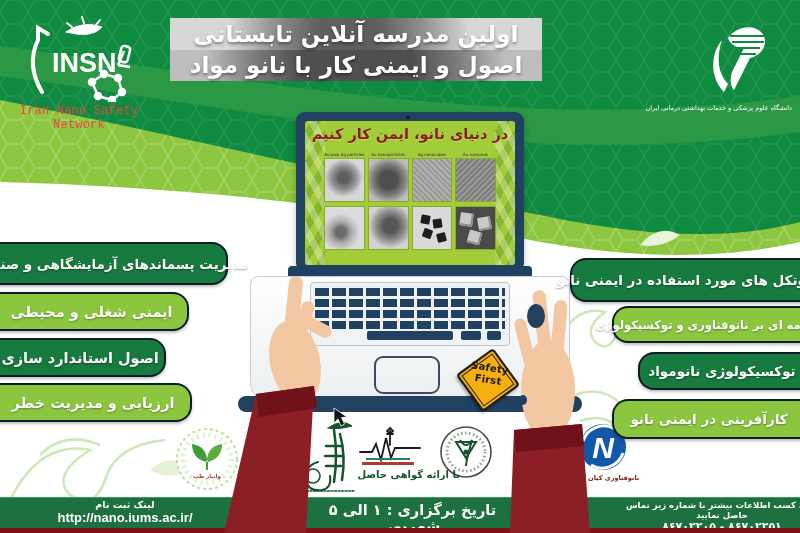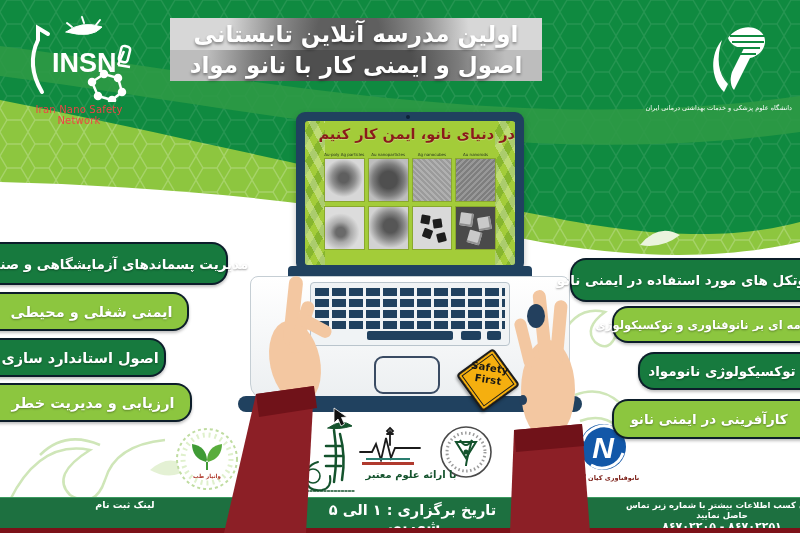--- a/index.html
+++ b/index.html
@@ -7,34 +7,34 @@
   .canvas{position:relative;width:800px;height:533px;overflow:hidden;background:#fff;
           font-family:"DejaVu Sans","Liberation Sans",sans-serif;}
   .abs{position:absolute;}
 
   
   .header-svg{left:0;top:0;z-index:1;}
   .header-titles{left:170px;top:18px;width:372px;z-index:2;text-align:center;color:#fff;direction:rtl;}
   .header-titles .t1{font-size:23px;font-weight:bold;text-shadow:0 2px 3px rgba(0,0,0,.4);line-height:1.4;}
   .header-titles .t2{font-size:23px;font-weight:bold;text-shadow:0 2px 3px rgba(0,0,0,.4);line-height:1.35;}
   .insn{left:14px;top:10px;width:130px;z-index:2;text-align:center;color:#ef4444;}
-  .insn-caption{font-size:10px;letter-spacing:.2px;margin-top:-2px;}
+  .insn-caption{font-size:12px;letter-spacing:.2px;margin-top:-2px;font-family:Liberation Mono, monospace;}
   .univ{left:672px;top:14px;width:120px;z-index:2;text-align:right;color:#fff;}
   .univ-caption{font-size:6.5px;direction:rtl;margin-top:2px;white-space:nowrap;}
 
   
   .screen{left:296px;top:112px;width:228px;height:160px;background:#20415f;border-radius:9px;z-index:3;
           box-shadow:0 3px 6px rgba(0,0,0,.25);}
   .cam-dot{left:406px;top:115px;width:4px;height:4px;border-radius:50%;background:#0c2238;z-index:4;}
   .screen-inner{left:305px;top:121px;width:210px;height:144px;background:#a3cc39;border-radius:3px;z-index:4;overflow:hidden;}
   .facet{position:absolute;top:0;bottom:0;width:20px;
          background:repeating-linear-gradient(62deg,rgba(255,255,255,.30) 0 7px,rgba(255,255,255,0) 7px 14px),
                     repeating-linear-gradient(-58deg,rgba(70,130,20,.30) 0 8px,rgba(70,130,20,0) 8px 16px);}
   .facet.l{left:0;} .facet.r{right:0;}
-  .screen-title{position:absolute;left:0;right:0;top:5px;color:#8b1a1a;font-weight:bold;
+  .screen-title{position:absolute;left:0;right:0;top:5px;text-align:center;color:#8b1a1a;font-weight:bold;
                 font-size:14.5px;direction:rtl;text-shadow:0 1px 0 rgba(255,255,255,.25);}
   .micro-grid{position:absolute;left:19px;top:31px;width:172px;}
   .cap-row{display:flex;gap:3px;margin-bottom:1px;}
   .cap{flex:1;font-size:4px;color:#26331f;text-align:center;white-space:nowrap;overflow:hidden;}
   .tile-row{display:flex;gap:3px;margin-bottom:4px;}
   .tile{flex:1;height:44px;border:1px solid #8aa82e;position:relative;overflow:hidden;}
   .t1{background:radial-gradient(circle at 48% 45%,#5f5f5f 0 16%,#8f8f8f 38%,#d7d7d7 62%),#d7d7d7;}
   .t2{background:radial-gradient(circle at 50% 50%,#4f4f4f 0 30%,#7c7c7c 55%,#bdbdbd 80%),#bdbdbd;}
   .t3{background:repeating-linear-gradient(45deg,#9b9b9b 0 2px,#b0b0b0 2px 4px);}
   .t4{background:repeating-linear-gradient(-45deg,#7e7e7e 0 2px,#989898 2px 4px);}
@@ -279,26 +279,27 @@
       <circle cx="466" cy="452" r="2.5" fill="#14532d"></circle>
     </g>
 
     <g>
       <circle cx="603" cy="447" r="23" fill="#1257a8"></circle>
       <path d="M583,441 a22 22 0 0 1 32,-12" fill="none" stroke="#ffffff" stroke-width="3"></path>
       <path d="M623,453 a22 22 0 0 1 -32,12" fill="none" stroke="#ffffff" stroke-width="3"></path>
     </g>
     <text x="603" y="458" text-anchor="middle" font-size="30" font-weight="bold" font-style="italic" fill="#ffffff" font-family="Liberation Sans, sans-serif">N</text>
   </svg>
-  <div class="abs cert-text">با ارائه علوم معتبر</div>
+  <div class="abs cert-text">با ارائه گواهی حاصل</div>
   <div class="abs kian-caption">نانوفناوری کیان گستر</div>
 
   <div class="abs footer">
     <div class="register">
       <div class="lbl">لینک ثبت نام</div>
+      <div class="url">http://nano.iums.ac.ir/</div>
     </div>
     <div class="event-date">تاریخ برگزاری : ۱ الی ۵ شهریور</div>
     <div class="contact">
       <div class="l1">برای کسب اطلاعات بیشتر با شماره زیر تماس حاصل نمایید</div>
       <div class="l2">۸۶۷۰۲۲۵۱ - ۸۶۷۰۲۲۰۵</div>
     </div>
   </div>
   <div class="abs footer-strip"></div>
 
   <svg class="abs hands-svg" width="800" height="533" viewBox="0 0 800 533">

